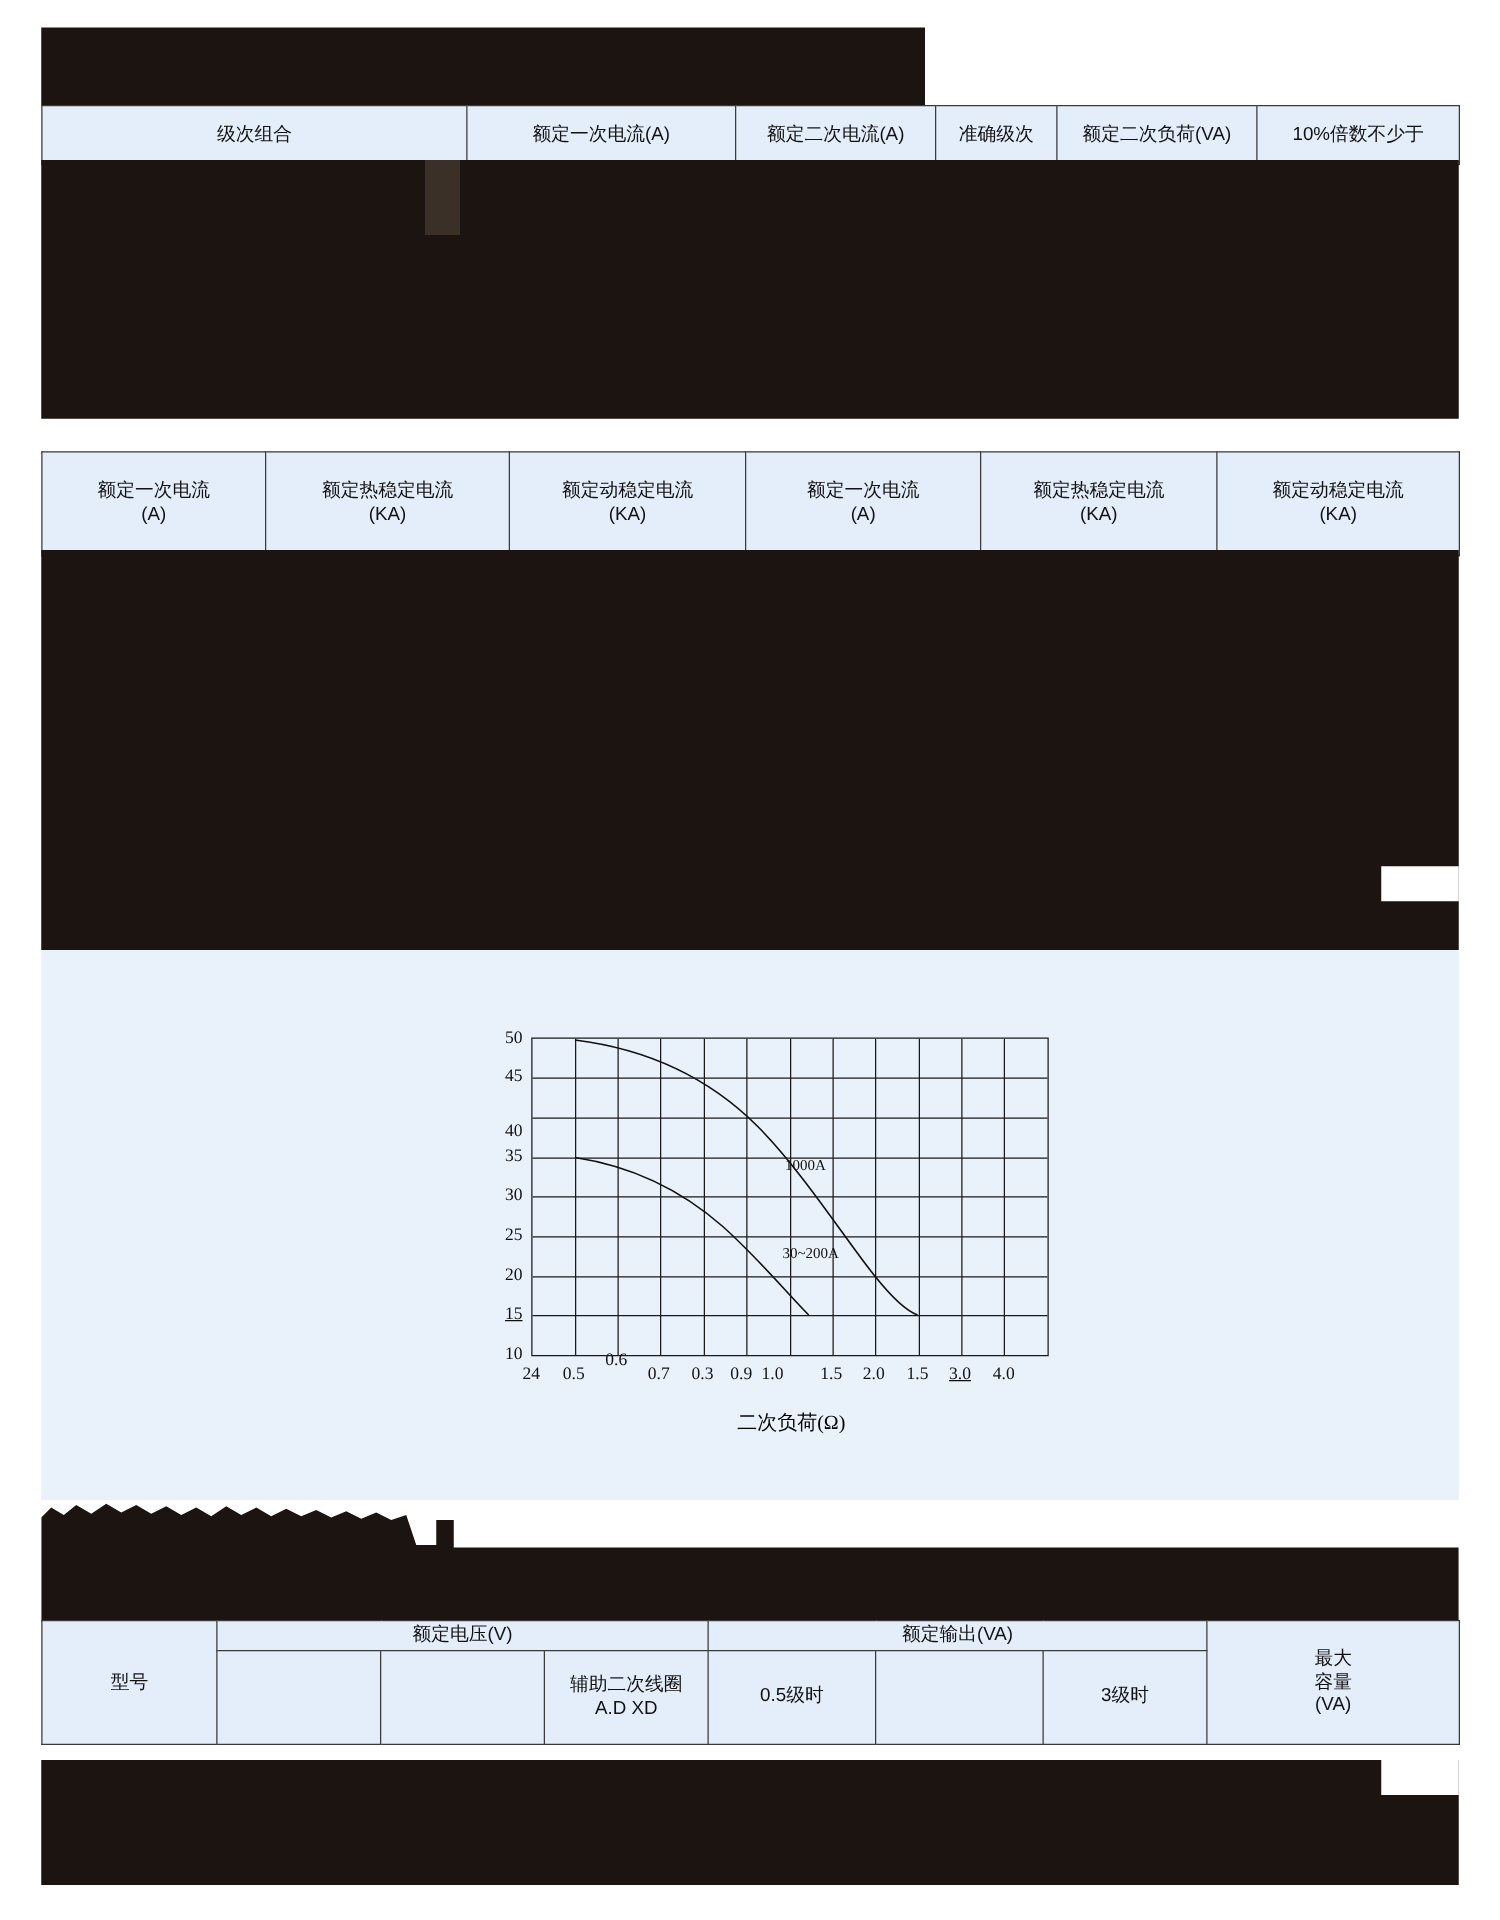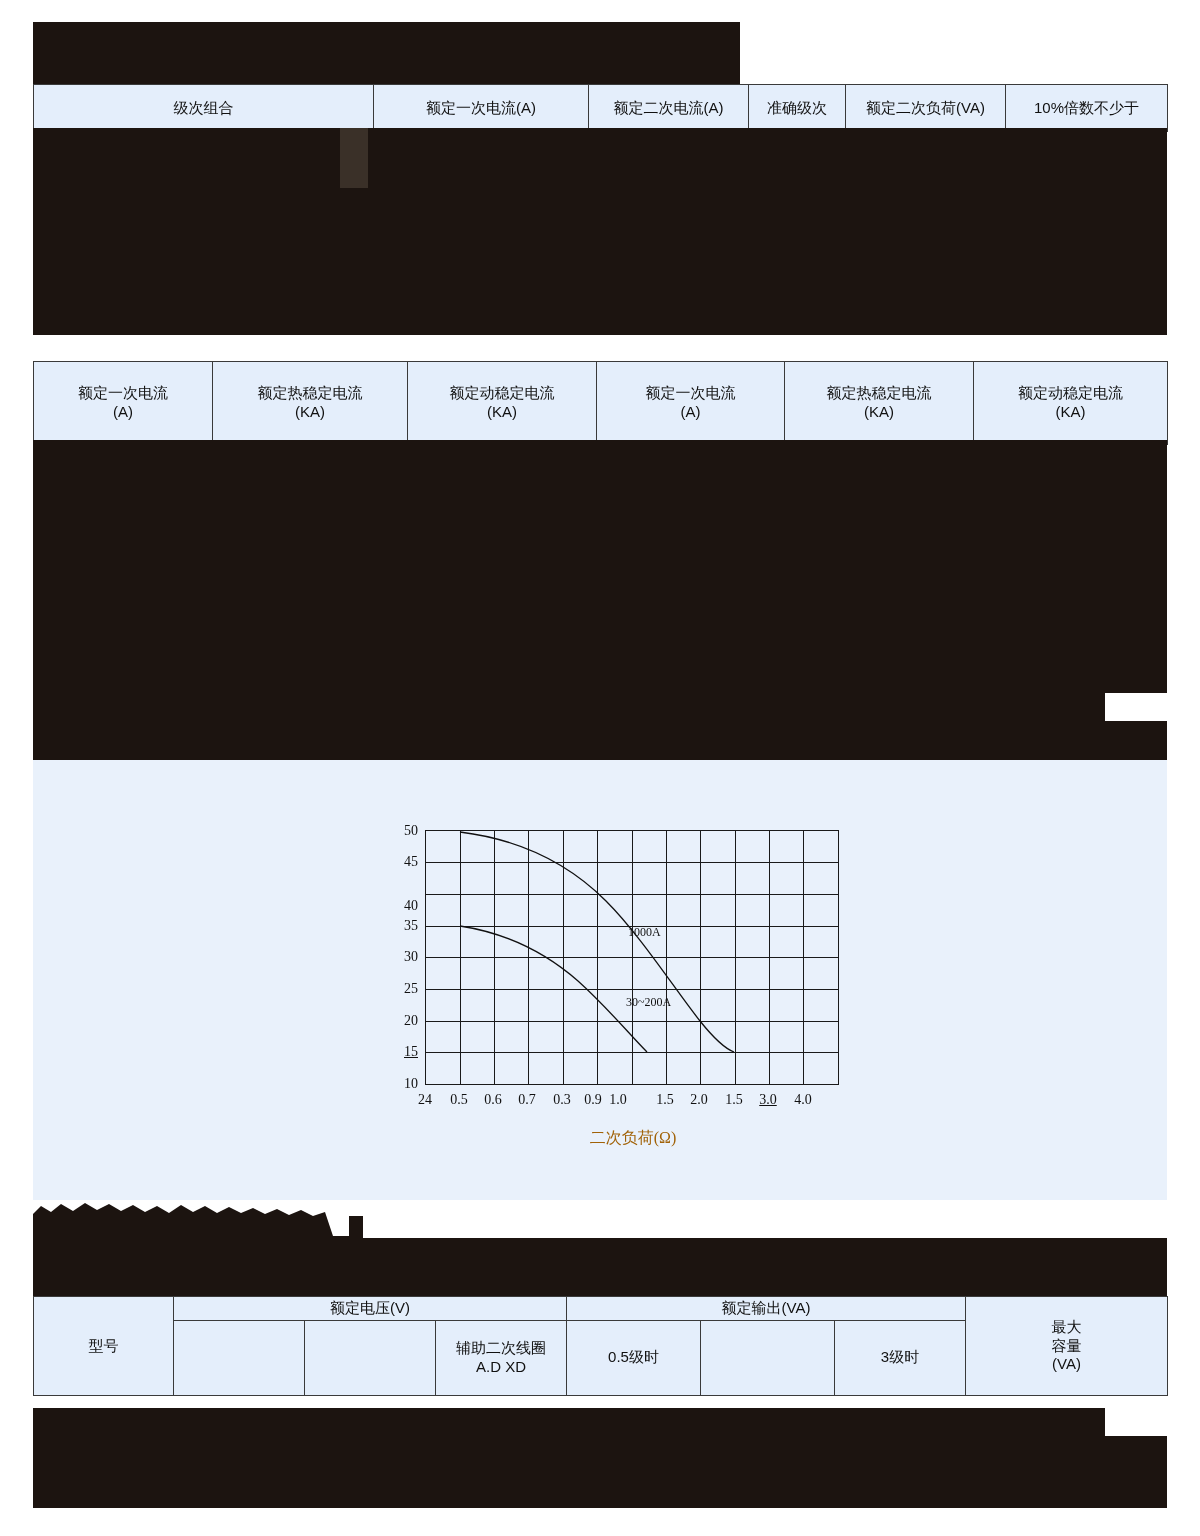--- a/index.html
+++ b/index.html
@@ -79,21 +79,21 @@
     position: absolute;
     font-family: "Liberation Serif", serif;
     font-size: 12px;
     color: #111;
     white-space: nowrap;
   }
   .axis-title {
     position: absolute;
     font-family: "Liberation Serif", serif;
     font-size: 16px;
-    color: #a16207;
+    color: #000000;
     white-space: nowrap;
     text-align: center;
   }
   .chart-svg {
     position: absolute;
     left: 0; top: 0;
   }
 
   .ragged {
     position: absolute;
@@ -217,21 +217,21 @@
       <div class="ytick" style="left:0; top:56px; width:30px;margin-top:12px;">40</div>
       <div class="ytick" style="left:0; top:88px; width:30px;">35</div>
       <div class="ytick" style="left:0; top:119px; width:30px;">30</div>
       <div class="ytick" style="left:0; top:151px; width:30px;">25</div>
       <div class="ytick" style="left:0; top:183px; width:30px;">20</div>
       <div class="ytick" style="left:0; top:214px; width:30px;text-decoration:underline;">15</div>
       <div class="ytick" style="left:0; top:246px; width:30px;">10</div>
 
       <div class="xtick" style="left:22px;  top:262px; width:30px;">24</div>
       <div class="xtick" style="left:56px;  top:262px; width:30px;">0.5</div>
-      <div class="xtick" style="left:90px;  top:262px; width:30px;text-align:center;">0.6</div>
+      <div class="xtick" style="left:90px;  top:251px; width:30px;text-align:center;">0.6</div>
       <div class="xtick" style="left:124px; top:262px; width:30px;">0.7</div>
       <div class="xtick" style="left:159px; top:262px; width:30px;">0.3</div>
       <div class="xtick" style="left:190px; top:262px; width:30px;">0.9</div>
       <div class="xtick" style="left:215px; top:262px; width:30px;">1.0</div>
       <div class="xtick" style="left:262px; top:262px; width:30px;">1.5</div>
       <div class="xtick" style="left:296px; top:262px; width:30px;">2.0</div>
       <div class="xtick" style="left:331px; top:262px; width:30px;">1.5</div>
       <div class="xtick" style="left:365px; top:262px; width:30px;text-decoration:underline;">3.0</div>
       <div class="xtick" style="left:400px; top:262px; width:30px;">4.0</div>
 

